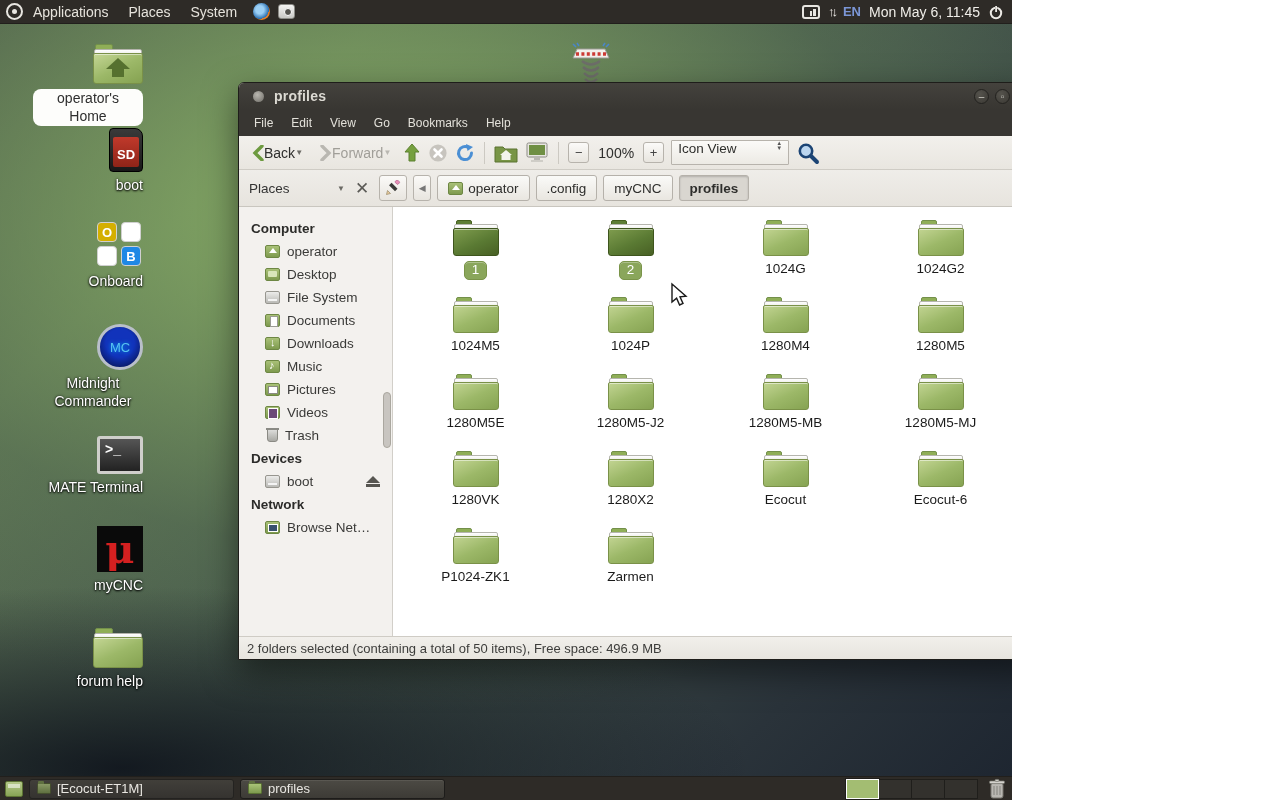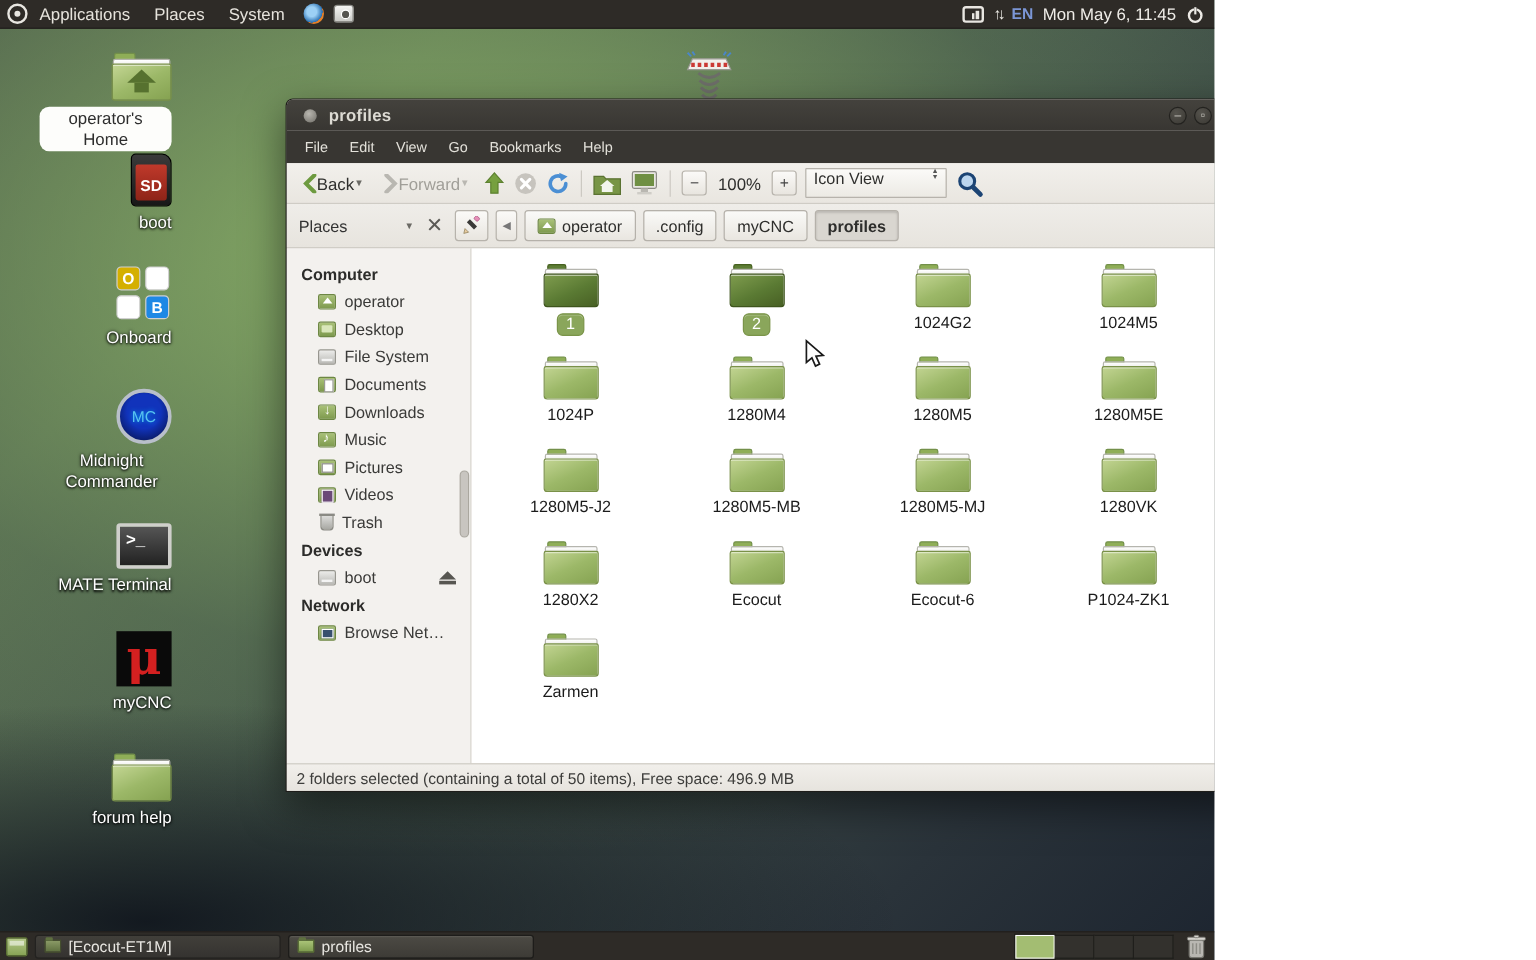--- a/index.html
+++ b/index.html
@@ -402,20 +402,28 @@
                 <i class="bod"></i>
               </div>
               <div class="flabel">2</div>
             </div>
           <div class="file">
               <div class="ficon">
                 <i class="tab"></i>
                 <i class="paper"></i>
                 <i class="bod"></i>
               </div>
+              <div class="flabel">1024G</div>
+            </div>
+          <div class="file">
+              <div class="ficon">
+                <i class="tab"></i>
+                <i class="paper"></i>
+                <i class="bod"></i>
+              </div>
               <div class="flabel">1024G2</div>
             </div>
           <div class="file">
               <div class="ficon">
                 <i class="tab"></i>
                 <i class="paper"></i>
                 <i class="bod"></i>
               </div>
               <div class="flabel">1024M5</div>
             </div>

